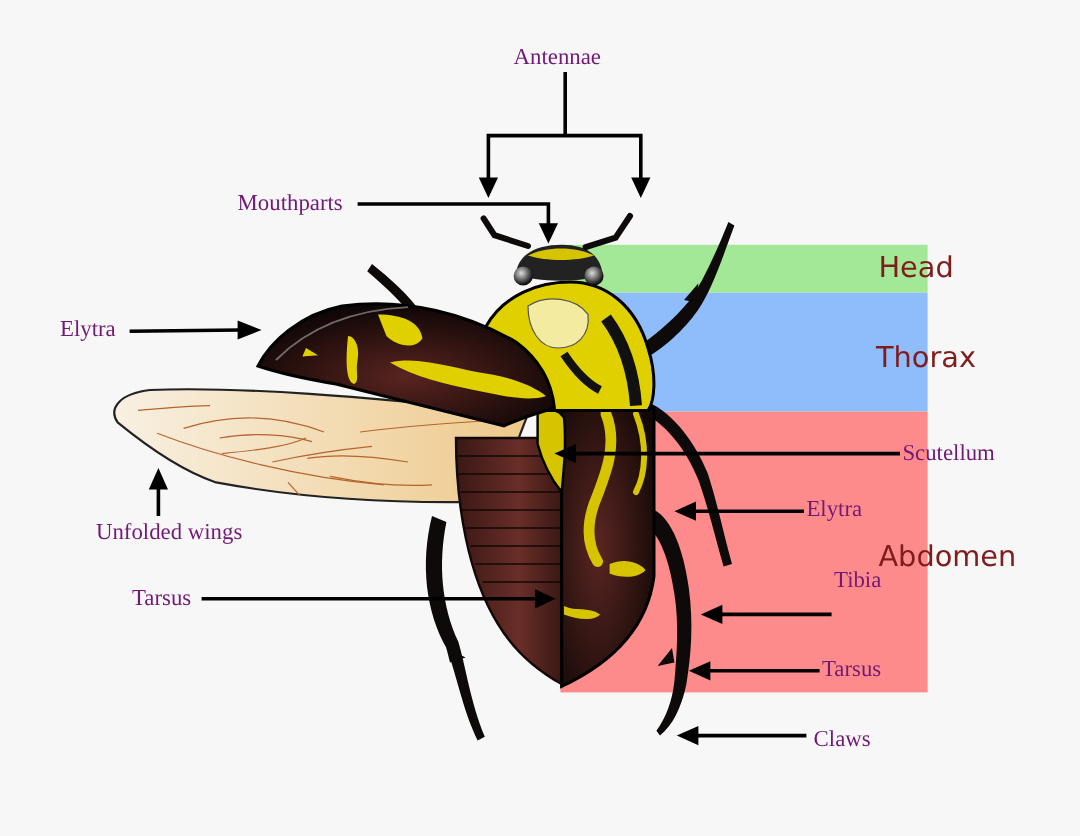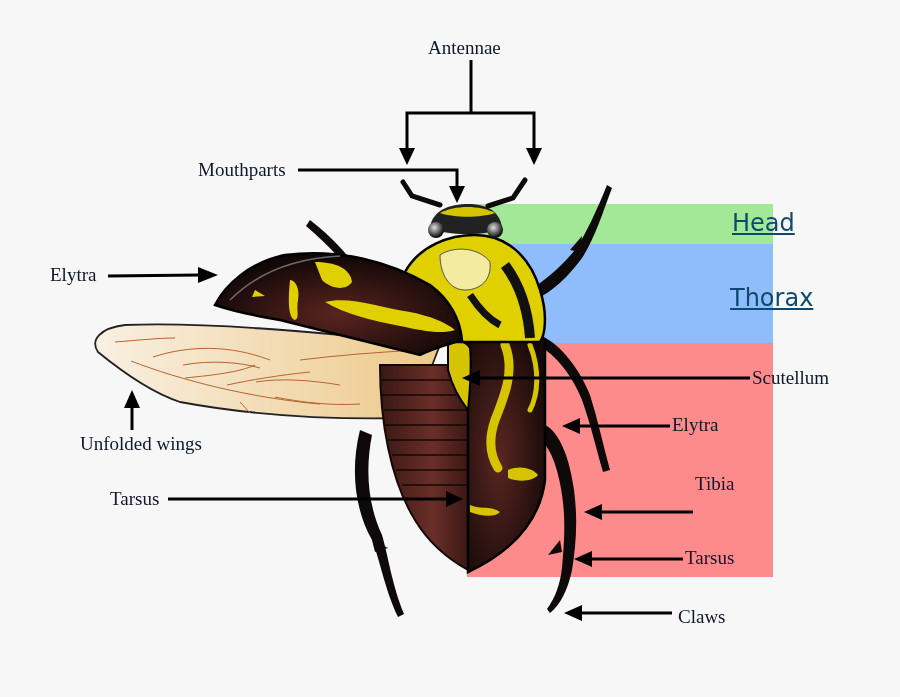--- a/index.html
+++ b/index.html
@@ -3,26 +3,25 @@
 <meta charset="utf-8">
 <style>
   html, body { margin: 0; padding: 0; }
   body {
     width: 900px; height: 697px; background: #f7f7f7; position: relative; overflow: hidden;
     font-family: "DejaVu Serif", serif;
   }
   #stage { position: absolute; left: 0; top: 0; width: 900px; height: 697px; }
   .band { position: absolute; left: 467px; width: 306px; }
   .band-label {
-    position: absolute; font-family: "DejaVu Sans", sans-serif; font-size: 24px; color: #0c4a6e;
+    position: absolute; font-family: "DejaVu Sans", sans-serif; font-size: 24px; color: #7f1d1d;
     white-space: nowrap;
-    text-decoration: underline;
   }
   .callout {
-    position: absolute; font-family: "Liberation Serif", serif; font-size: 19px; color: #0f172a;
+    position: absolute; font-family: "Liberation Serif", serif; font-size: 19px; color: #701a75;
     white-space: nowrap; line-height: 1;
   }
   svg { position: absolute; left: 0; top: 0; }
 </style>
 </head>
 <body>
 
 <div id="stage">
 
   <div class="band" style="top:204px;height:40px;background:#a3e896;"></div>
@@ -174,20 +173,21 @@
       <polygon points="480,370 480,386 462,378"></polygon>
       <polygon points="580,418 580,434 562,426"></polygon>
       <polygon points="602,504 602,520 584,512"></polygon>
       <polygon points="592,551 592,567 574,559"></polygon>
       <polygon points="582,605 582,621 564,613"></polygon>
     </g>
   </svg>
 
   <div class="band-label" style="left:732px;top:209px;">Head</div>
   <div class="band-label" style="left:730px;top:284px;">Thorax</div>
+  <div class="band-label" style="left:732px;top:450px;">Abdomen</div>
 
   <div class="callout" style="left:428px;top:38px;">Antennae</div>
   <div class="callout" style="left:198px;top:160px;">Mouthparts</div>
   <div class="callout" style="left:50px;top:265px;">Elytra</div>
   <div class="callout" style="left:80px;top:434px;">Unfolded wings</div>
   <div class="callout" style="left:110px;top:489px;">Tarsus</div>
   <div class="callout" style="left:752px;top:368px;text-align:right;">Scutellum</div>
   <div class="callout" style="left:672px;top:415px;">Elytra</div>
   <div class="callout" style="left:695px;top:474px;">Tibia</div>
   <div class="callout" style="left:685px;top:548px;">Tarsus</div>

